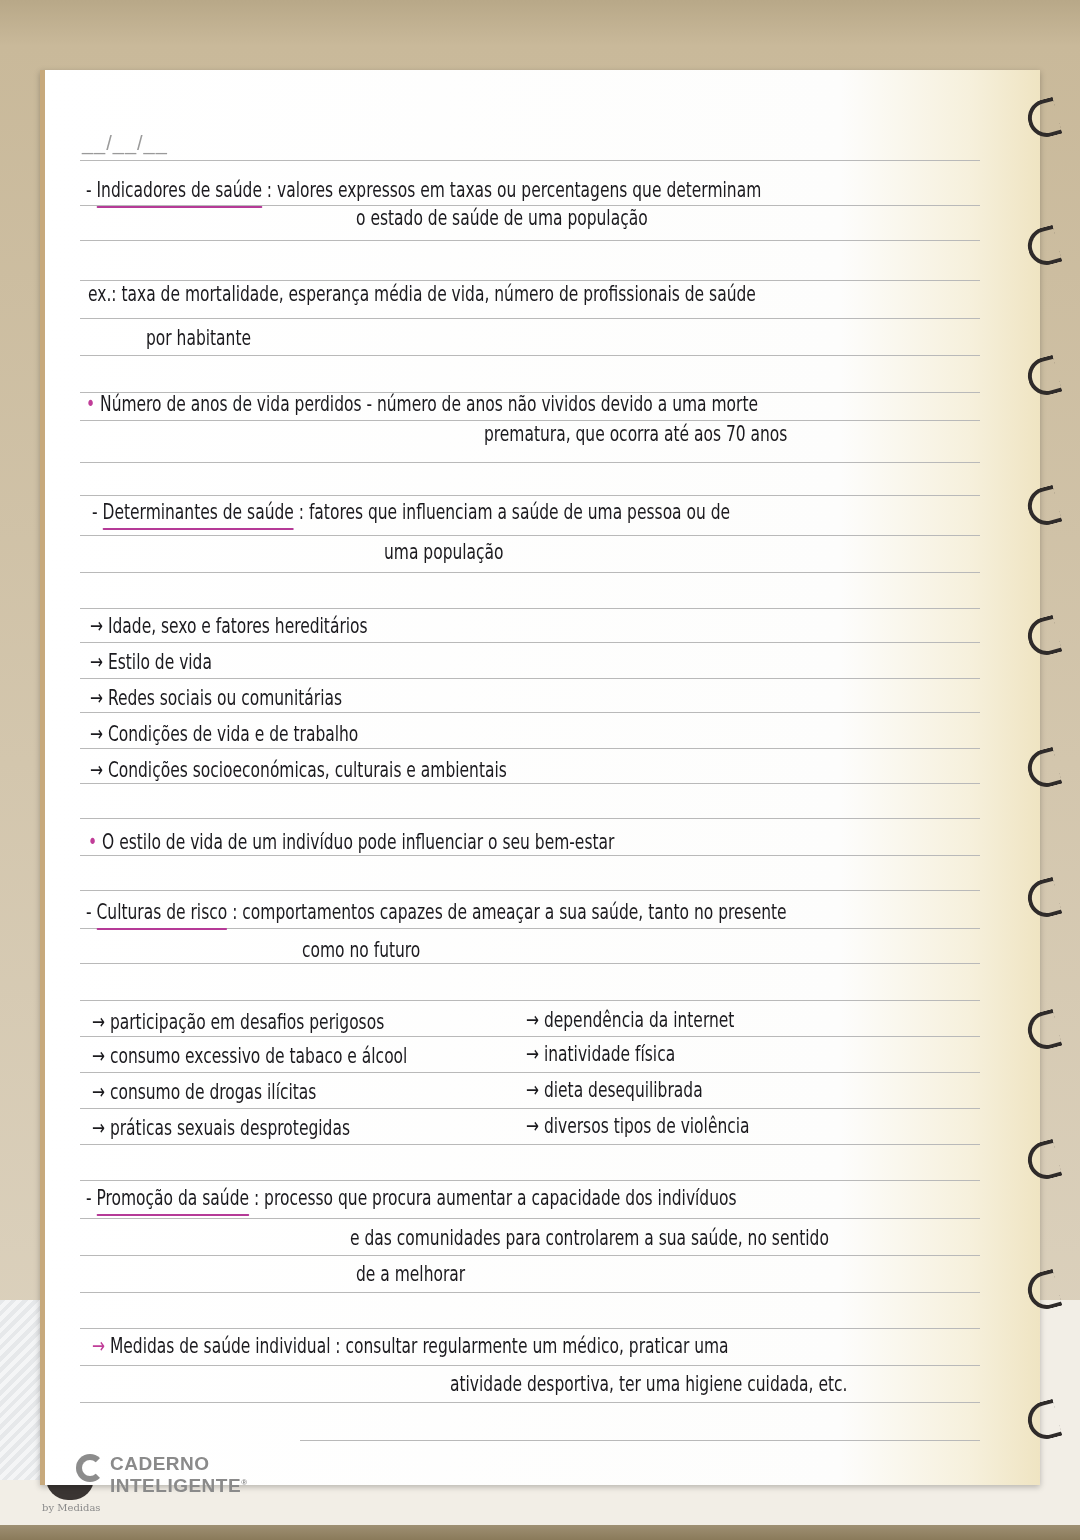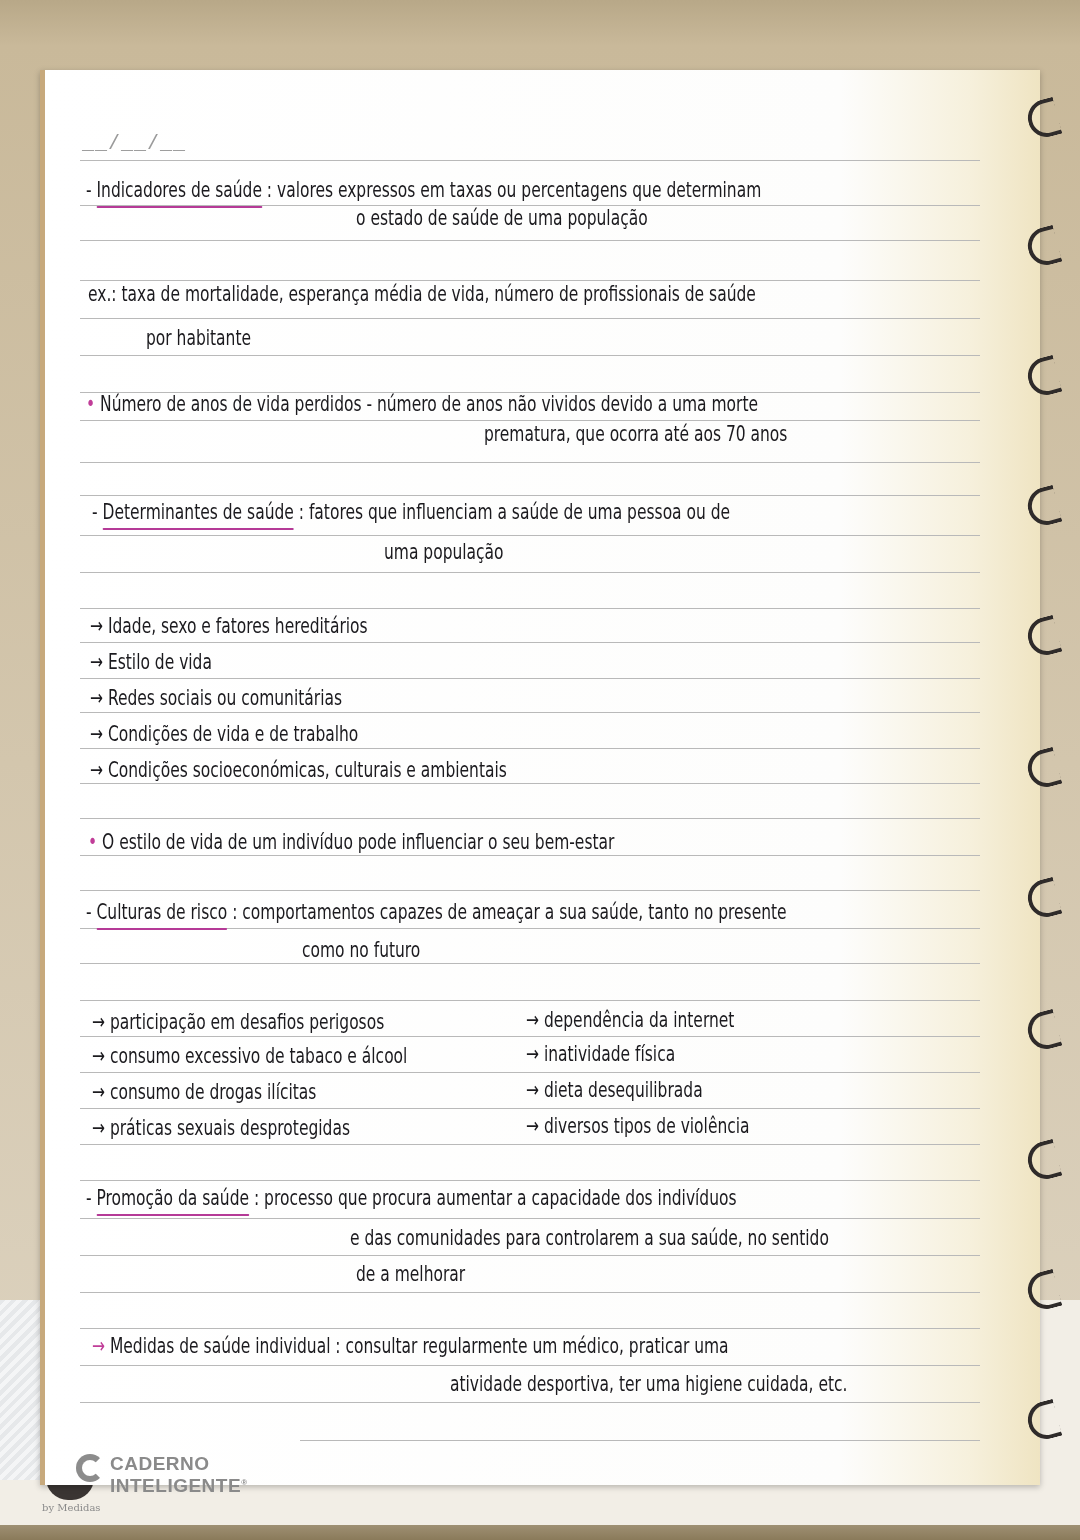--- a/index.html
+++ b/index.html
@@ -30,21 +30,21 @@
       box-shadow: 0 2px 6px rgba(0,0,0,0.25);
     }
     .page-left-edge {
       position: absolute; left: 40px; top: 70px; width: 5px; height: 1415px;
       background: #c7a97c;
     }
     .rule {
       position: absolute; left: 80px; width: 900px; height: 1px; background: #b9b9b9;
     }
     .date-line {
-      position: absolute; top: 132px; font-family: Liberation Mono, monospace;
+      position: absolute; top: 132px; font-family: Liberation Sans, sans-serif;
       font-size: 20px; color: #9a9a9a; left: 82px; letter-spacing: 1px;
     }
     .hw {
       position: absolute; font-family: "DejaVu Sans Condensed", "DejaVu Sans", sans-serif;
       font-stretch: condensed; color: #1b1a1e; font-size: 21px; white-space: nowrap;
       transform: scaleX(0.82); transform-origin: left center;
     }
     .term { position: relative; display: inline-block; }
     .term::after {
       content: ""; position: absolute; left: 0; right: 0; bottom: -6px; height: 2px;

